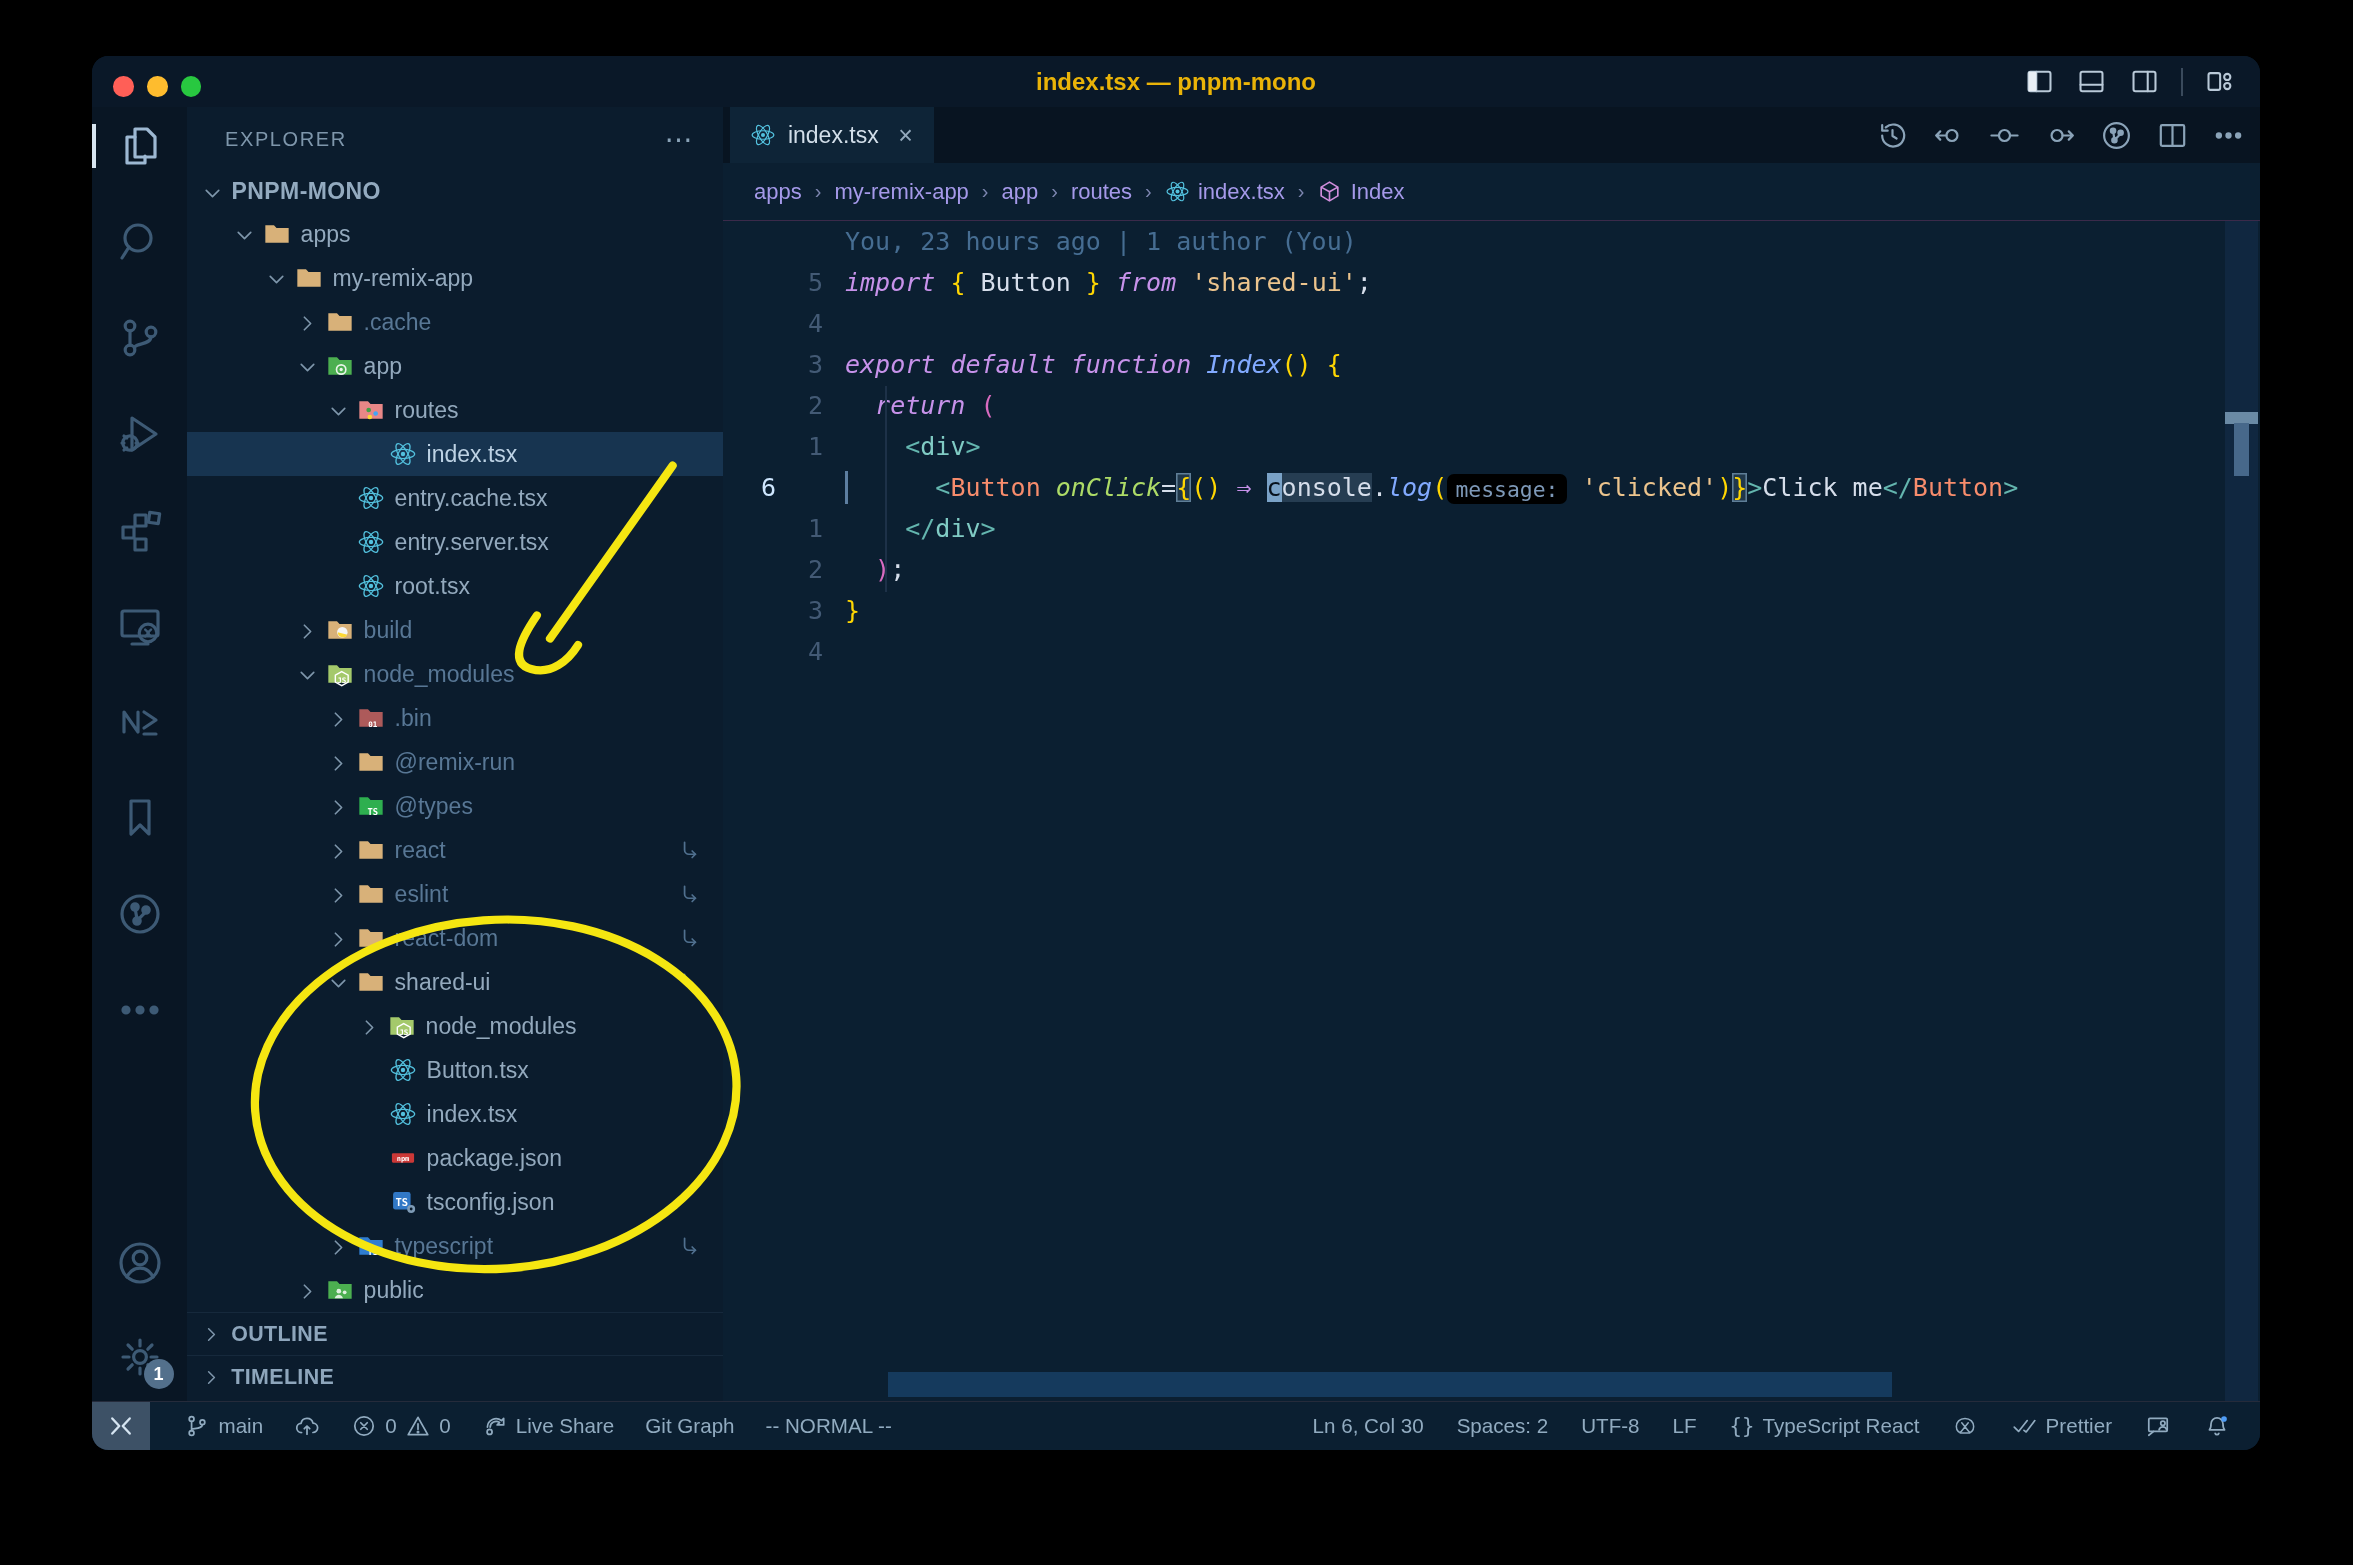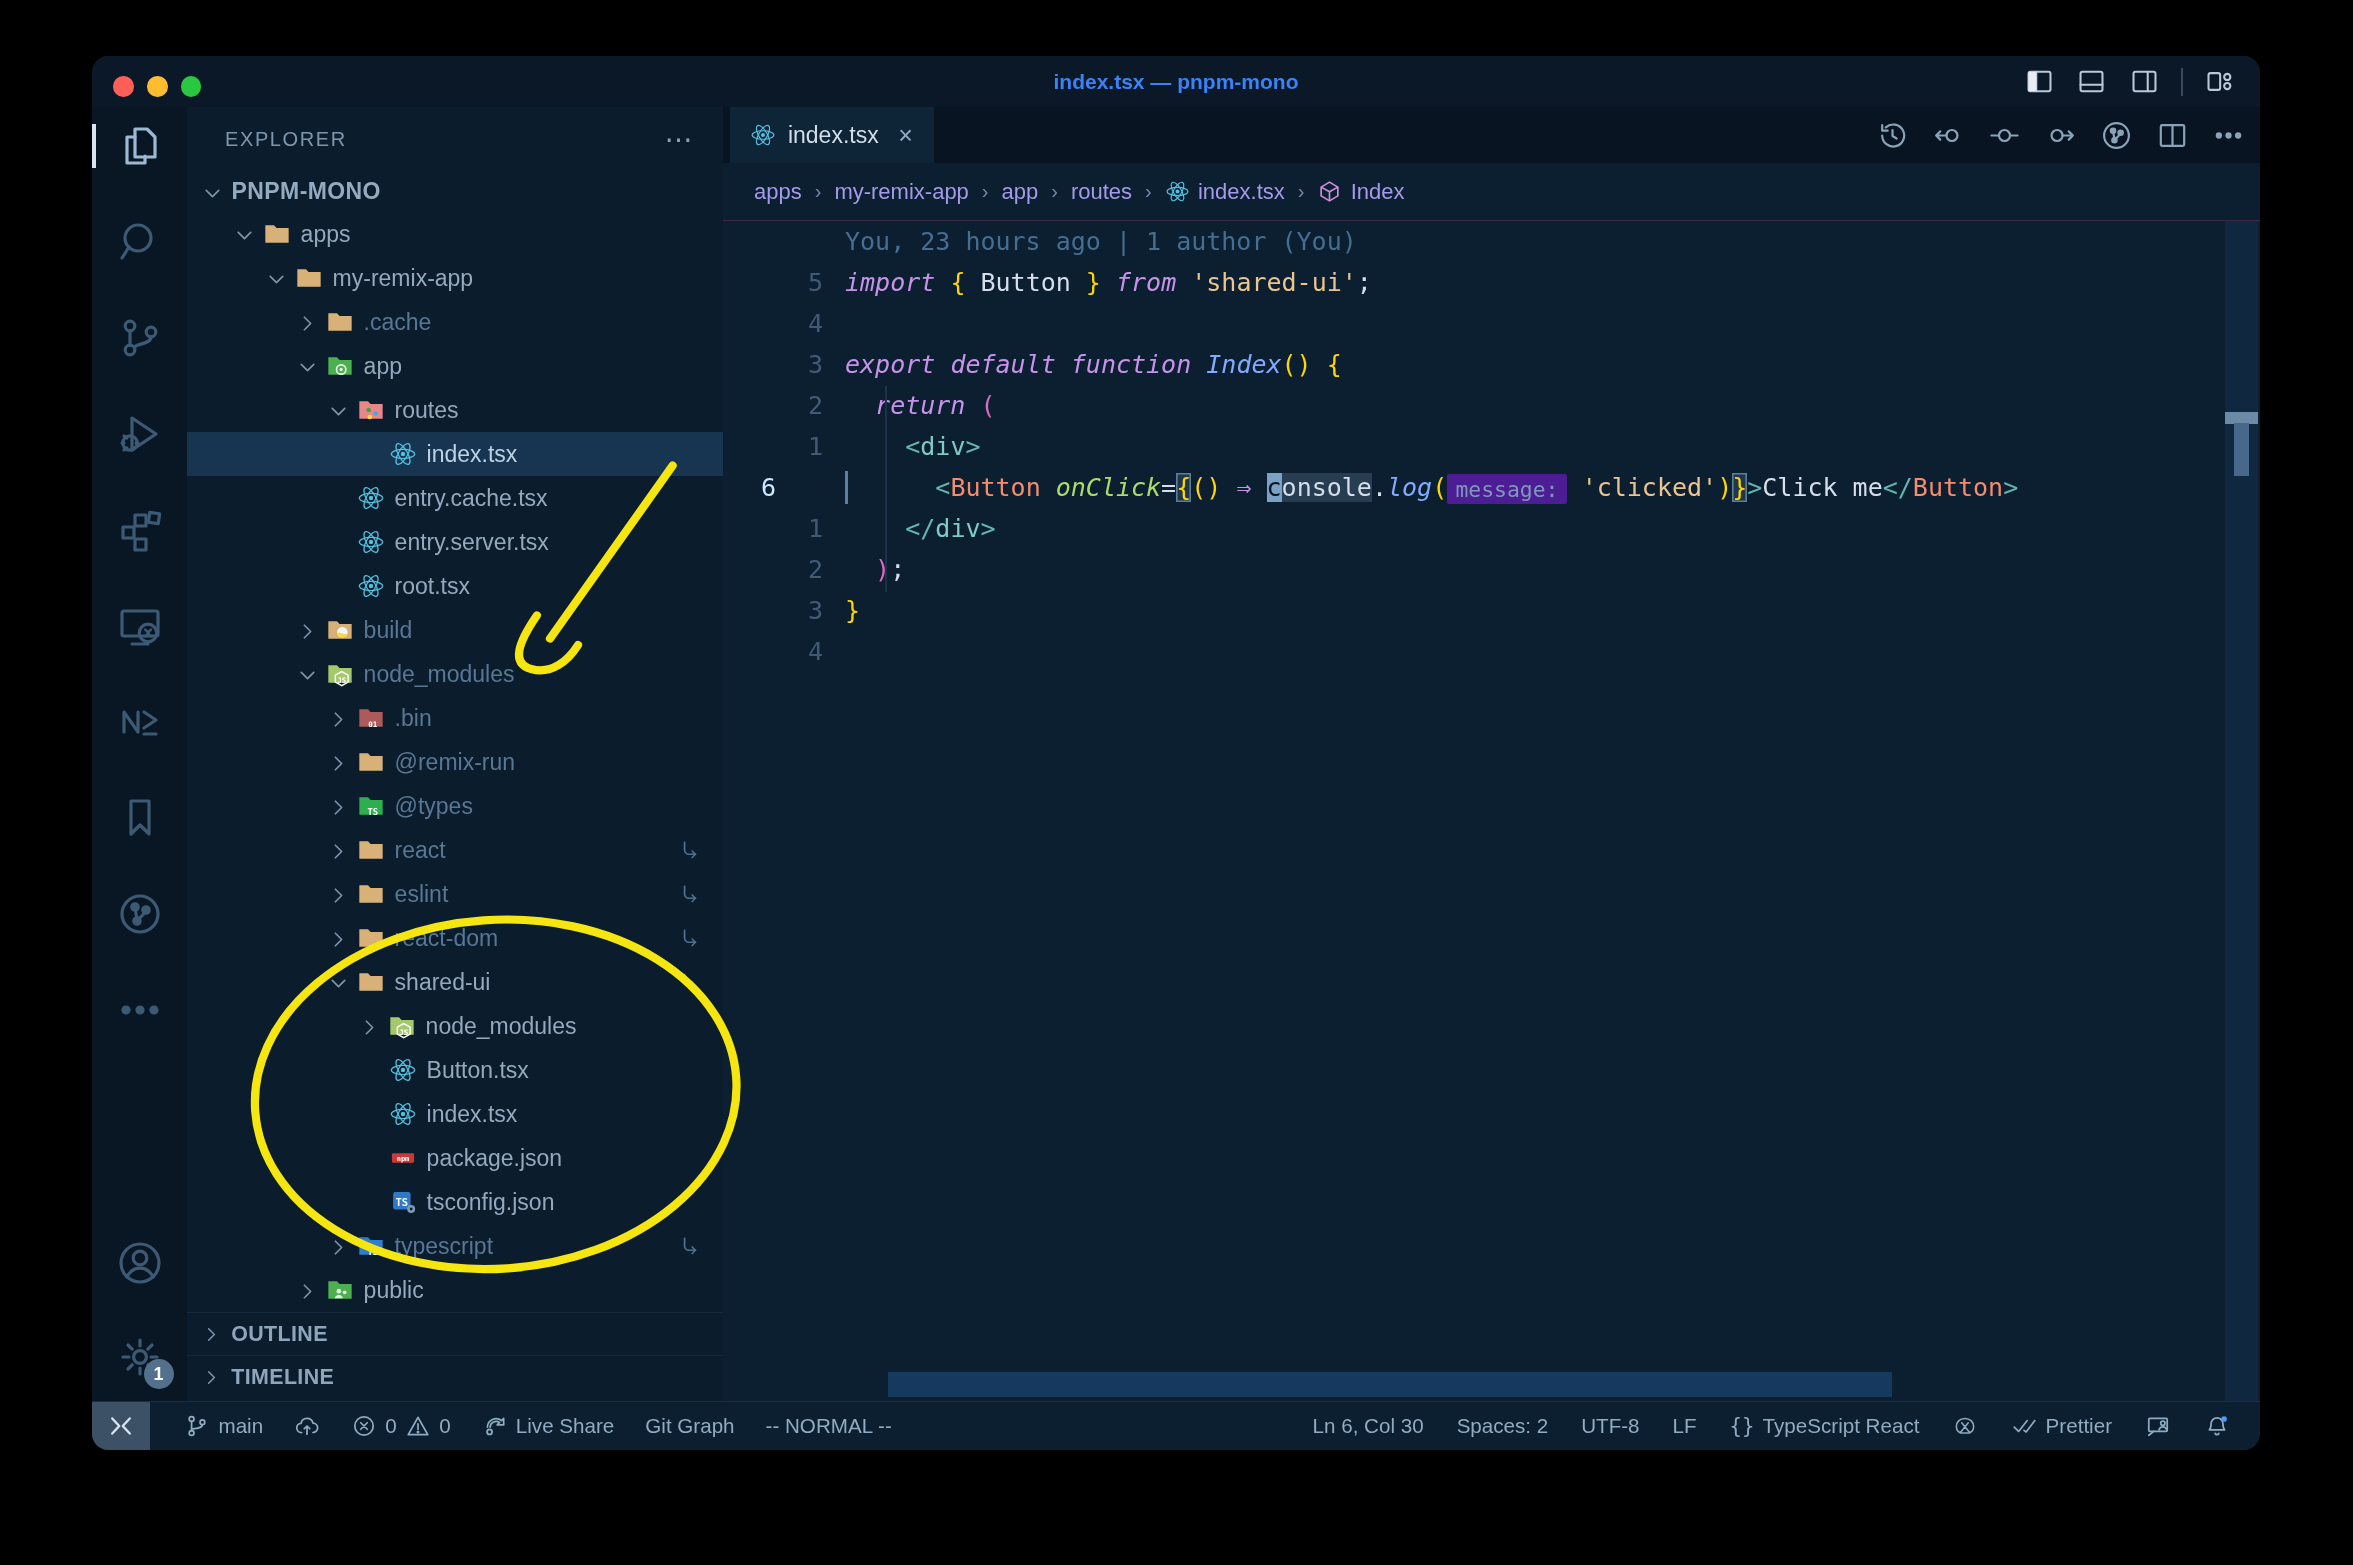--- a/index.html
+++ b/index.html
@@ -5,21 +5,21 @@
   html,body{margin:0;padding:0;background:#000;}
   .screen{position:relative;width:2354px;height:1565px;background:#000;overflow:hidden;
           font-family:"Liberation Sans",sans-serif;-webkit-font-smoothing:antialiased;}
   .window{position:absolute;left:92px;top:56px;width:2168px;height:1394px;background:#0b1e31;
           border-radius:16.5px;overflow:hidden;box-shadow:0 25px 66px rgba(0,0,0,.8);}
   
   .titlebar{position:absolute;left:0;top:0;right:0;height:51px;background:#0a1828;}
   .traffic{position:absolute;left:21.4px;top:20px;display:flex;gap:13px;}
   .tl{width:20.6px;height:20.6px;border-radius:50%;}
   .wtitle{position:absolute;left:0;right:0;top:0;height:51px;line-height:51px;text-align:center;
-          color:#3b82f6;font-size:21px;font-weight:600;}
+          color:#eab308;font-size:24px;font-weight:600;}
   .wctrl{position:absolute;right:25px;top:10px;display:flex;gap:21.4px;align-items:center;color:#b9c9d8;}
   .wctrl .ic{width:31px;height:31px;}
   .wsep{width:1.6px;height:28px;background:#3a4a5c;}
   
   .activity{position:absolute;left:0;top:51px;width:95px;bottom:49px;background:#091624;border-right:0.8px solid #10263a;}
   .acol{display:flex;flex-direction:column;align-items:center;padding-top:15px;gap:48px;}
   .abot{position:absolute;bottom:20px;left:0;width:95px;display:flex;flex-direction:column;align-items:center;gap:46px;}
   .aicon{position:relative;width:48px;height:48px;color:#3d5a75;}
   .aicon .ic{width:48px;height:48px;}
   .aicon.active{color:#9db8d2;}
@@ -77,21 +77,21 @@
   .tok-pu,.tok-txt,.tok-pl{color:#d6deeb}
   .tok-brY{color:#ffd602}
   .tok-brYbox{color:#ffd602;background:rgba(95,126,153,.25);box-shadow:0 0 0 1.6px #5f7e97 inset;}
   .tok-brP{color:#d86bc0}
   .tok-tag{color:#80cbc4}
   .tok-tagb{color:#64b6af}
   .tok-comp{color:#f78c6c}
   .tok-arrow{color:#c792ea}
   .tok-cursor{color:#07111c;background:#7aa2c7}
   .tok-whl{color:#d6deeb;background:rgba(110,140,170,.28)}
-  .tok-inlay{color:#7e99b8;background:#4c1d95;border-radius:2px;padding:2.5px 8.2px;font-size:21.4px;}
+  .tok-inlay{color:#7e99b8;background:#000000;border-radius:7px;padding:2.5px 8.2px;font-size:21.4px;}
   .tok-blame{color:#466d92}
   .vlane{position:absolute;right:1.6px;top:0;width:33px;bottom:0;background:#102740;}
   .vcap{position:absolute;right:1.6px;top:191px;width:33px;height:11.5px;background:#6a8aa5;}
   .vstem{position:absolute;right:10.7px;top:202px;width:15px;height:53px;background:#47688a;}
   .hthumb{position:absolute;left:165px;top:1151px;width:1004px;height:25px;background:#153a5d;}
   
   .statusbar{position:absolute;left:0;right:0;bottom:0;height:49px;background:#0b1f31;border-top:1.6px solid #252b3b;
              display:flex;align-items:center;color:#91abc0;font-size:20.6px;box-sizing:border-box;}
   .stleft{display:flex;align-items:center;gap:31px;height:100%;}
   .stright{margin-left:auto;display:flex;align-items:center;gap:33px;height:100%;padding-right:30px;}

